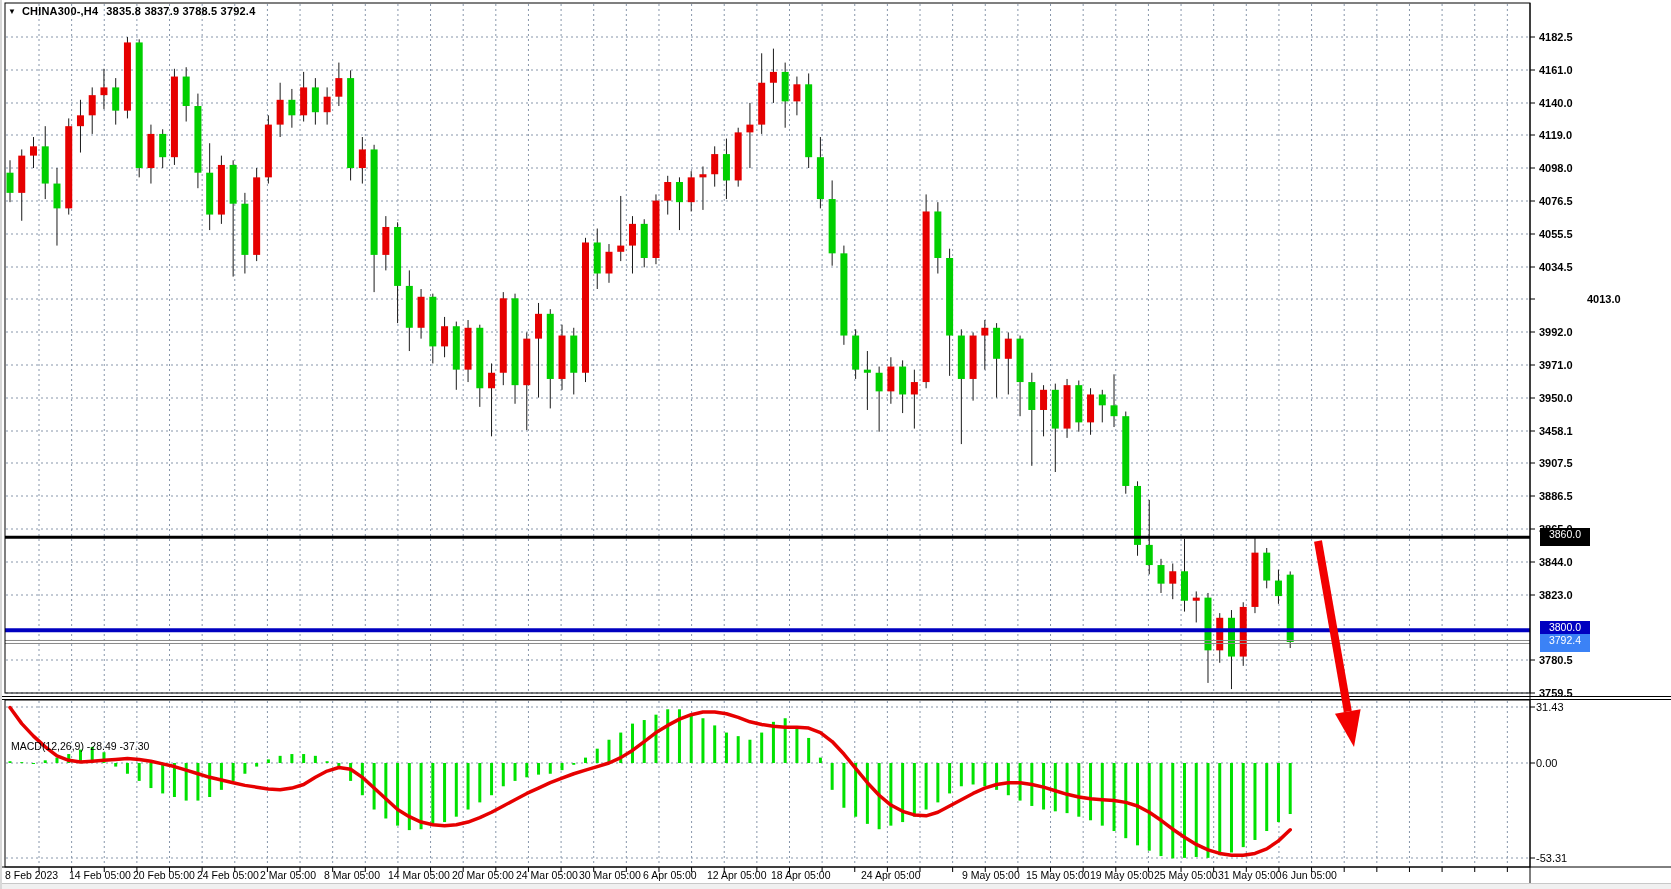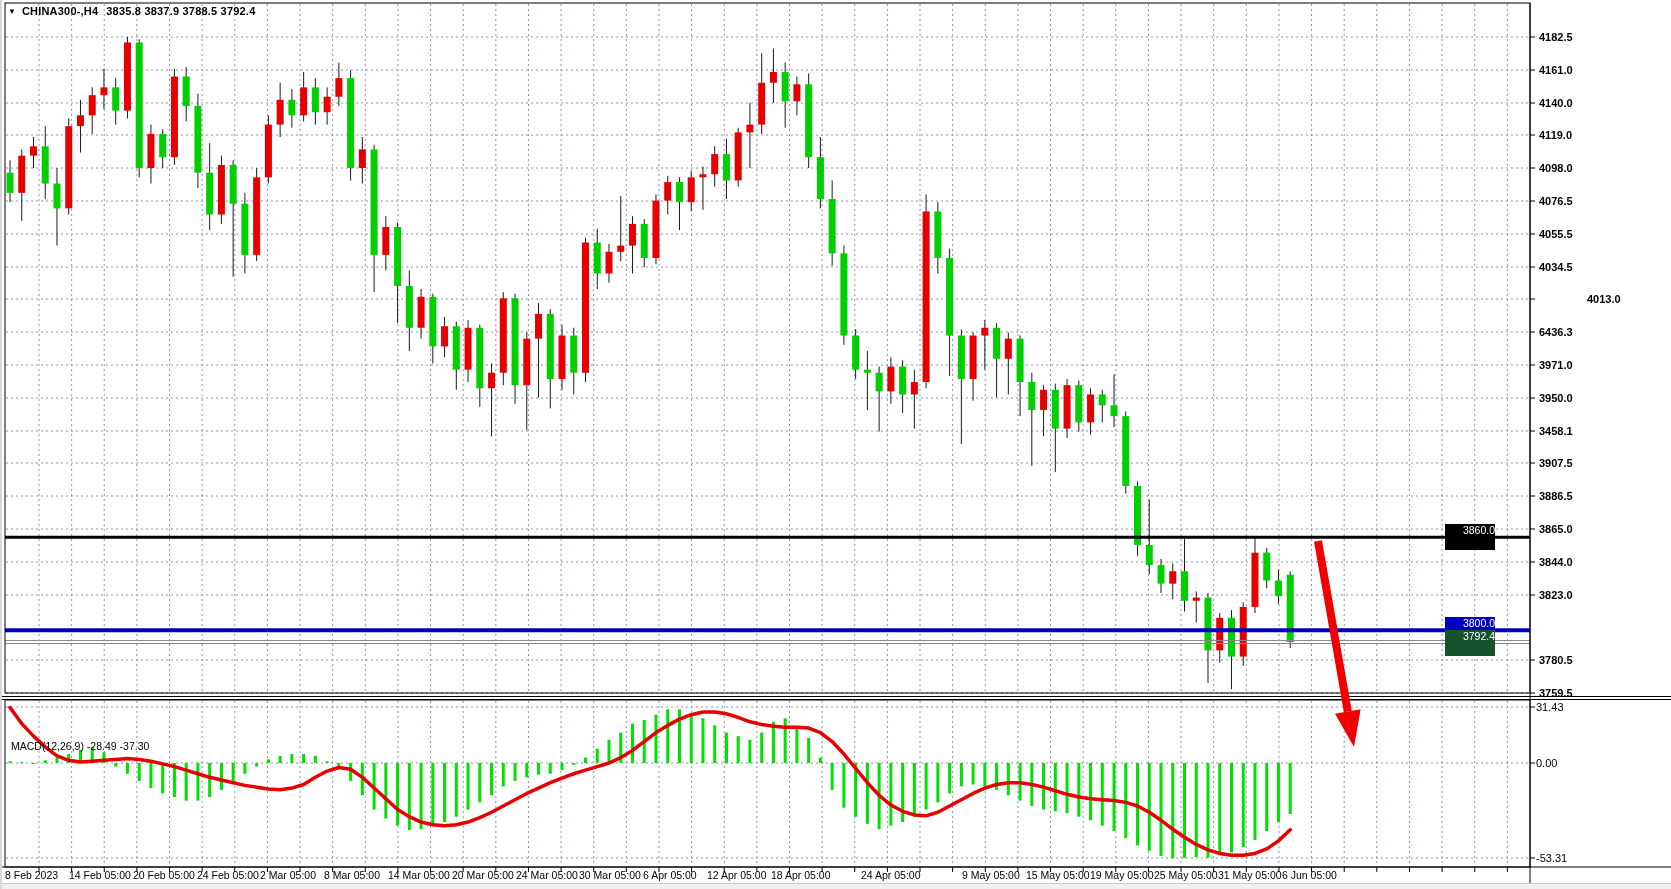--- a/index.html
+++ b/index.html
@@ -5,22 +5,22 @@
   html,body{margin:0;padding:0;background:#f0f0f0;font-family:"Liberation Sans",sans-serif;}
   #app{position:relative;width:1671px;height:889px;background:#ffffff;overflow:hidden;
        border-left:2px solid #d8d8d8;box-sizing:border-box;}
   #chart-svg{position:absolute;left:0;top:0;}
   .title-row{position:absolute;left:6px;top:4px;height:14px;display:flex;align-items:center;z-index:5;}
   .dd-icon{font-size:8px;color:#000;margin-right:6px;cursor:pointer;}
   .title-text{font-size:11px;font-weight:bold;color:#000;letter-spacing:0.2px;}
   .title-vals{font-size:11px;font-weight:bold;color:#000;margin-left:8px;letter-spacing:0.2px;}
   .price-label{position:absolute;left:1537px;transform:translateY(-50%);font-size:11px;color:#000;
        white-space:nowrap;z-index:3;font-weight:bold;}
-  .badge{position:absolute;left:1443px;width:50px;height:26px;transform:translateY(-50%);
-       color:#fff;font-size:10.5px;text-align:right;line-height:13px;z-index:6;}
+  .badge{position:absolute;left:1538px;width:50px;height:18px;transform:translateY(-50%);
+       color:#fff;font-size:10.5px;text-align:center;line-height:13px;z-index:6;}
   .macd-label{position:absolute;left:9px;top:740px;font-size:10.5px;color:#000;z-index:5;}
   .macd-axis-label{position:absolute;left:1534px;transform:translateY(-50%);font-size:11px;color:#000;z-index:3;}
   .date-label{position:absolute;top:869px;font-size:10.5px;color:#000;white-space:nowrap;z-index:3;}
   .bottom-strip{position:absolute;left:0;top:883px;width:1671px;height:6px;background:#f0f0f0;
        border-top:1px solid #c8c8c8;}
 </style>
 </head>
 <body>
 
 <div id="app">
@@ -565,34 +565,34 @@
   <div id="labels-layer">
       <div class="price-label" style="top: 37px;">4182.5</div>
       <div class="price-label" style="top: 70px;">4161.0</div>
       <div class="price-label" style="top: 103px;">4140.0</div>
       <div class="price-label" style="top: 135px;">4119.0</div>
       <div class="price-label" style="top: 168px;">4098.0</div>
       <div class="price-label" style="top: 201px;">4076.5</div>
       <div class="price-label" style="top: 234px;">4055.5</div>
       <div class="price-label" style="top: 267px;">4034.5</div>
       <div class="price-label" style="top: 299px; margin-left: 48px;">4013.0</div>
-      <div class="price-label" style="top: 332px;">6436.3</div>
+      <div class="price-label" style="top: 332px;">3992.0</div>
       <div class="price-label" style="top: 365px;">3971.0</div>
       <div class="price-label" style="top: 398px;">3950.0</div>
       <div class="price-label" style="top: 431px;">3458.1</div>
       <div class="price-label" style="top: 463px;">3907.5</div>
       <div class="price-label" style="top: 496px;">3886.5</div>
       <div class="price-label" style="top: 529px;">3865.0</div>
       <div class="price-label" style="top: 562px;">3844.0</div>
       <div class="price-label" style="top: 595px;">3823.0</div>
       <div class="price-label" style="top: 660px;">3780.5</div>
       <div class="price-label" style="top: 693px;">3759.5</div>
       <div class="badge" style="top: 537px; background: rgb(0, 0, 0);">3860.0</div>
       <div class="badge" style="top: 630px; background: rgb(0, 0, 192);">3800.0</div>
-      <div class="badge" style="top: 643px; background: #14532d;">3792.4</div>
+      <div class="badge" style="top: 643px; background: #3b82f6;">3792.4</div>
       <div class="macd-axis-label" style="top: 707px;">31.43</div>
       <div class="macd-axis-label" style="top: 763px;">0.00</div>
       <div class="macd-axis-label" style="top: 858px;">-53.31</div>
       <div class="date-label" style="left: 3px;">8 Feb 2023</div>
       <div class="date-label" style="left: 67px;">14 Feb 05:00</div>
       <div class="date-label" style="left: 131px;">20 Feb 05:00</div>
       <div class="date-label" style="left: 195px;">24 Feb 05:00</div>
       <div class="date-label" style="left: 258px;">2 Mar 05:00</div>
       <div class="date-label" style="left: 322px;">8 Mar 05:00</div>
       <div class="date-label" style="left: 386px;">14 Mar 05:00</div>

